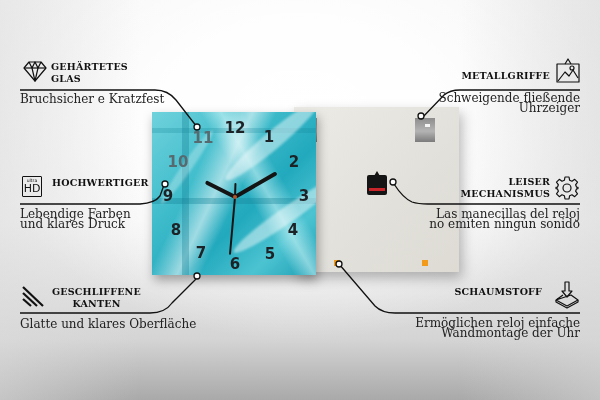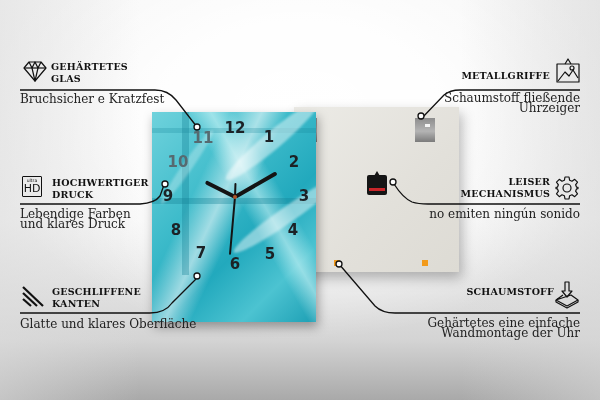--- a/index.html
+++ b/index.html
@@ -48,21 +48,21 @@
     }
     .mechanism::after {
       content: ""; position: absolute; left: 2px; top: 13px; width: 16px; height: 3px; background: #c8262a;
     }
     .spacer { position: absolute; width: 6px; height: 6px; background: #f29a1a; }
     .spacer-l { left: 40px; top: 153px; }
     .spacer-r { left: 128px; top: 153px; }
 
     
     .clock {
-      position: absolute; left: 152px; top: 112px; width: 164px; height: 210px;
+      position: absolute; left: 152px; top: 112px; width: 164px; height: 163px;
       overflow: hidden;
       box-shadow: 2px 5px 10px rgba(0,0,0,0.35);
       background:
         linear-gradient(115deg, rgba(255,255,255,0) 30%, rgba(255,255,255,0.55) 42%, rgba(255,255,255,0) 52%),
         linear-gradient(60deg, rgba(255,255,255,0) 55%, rgba(230,255,255,0.5) 63%, rgba(255,255,255,0) 72%),
         linear-gradient(135deg, #6fd2dc 0%, #3fbccb 35%, #22a9bd 60%, #4cc3d1 80%, #1d9fb4 100%);
     }
     .clock .feather {
       position: absolute; background: rgba(255,255,255,0.45); border-radius: 50%;
       filter: blur(1px);
@@ -185,83 +185,83 @@
   <div class="desc" style="position:absolute;left:0;top:34px;white-space:nowrap;">Bruchsicher e Kratzfest</div>
 </div>
 
 <div class="feature left" style="left:20px;top:176px;width:140px;">
   <div class="icon" style="left:2px;top:0;width:20px;height:21px;border:1.2px solid #111;border-radius:1px;text-align:center;font-family:'DejaVu Sans','Liberation Sans',sans-serif;">
     <div style="font-size:4.5px;line-height:6px;margin-top:1px;">ultra</div>
     <div style="font-size:11px;line-height:10px;font-weight:normal;">HD</div>
   </div>
   <div style="position:absolute;left:32px;top:1px;">
     <div class="title">Hochwertiger</div>
-    <div class="title">Druck</div>
   </div>
   <div style="position:absolute;left:0;top:33px;white-space:nowrap;">
     <div class="desc">Lebendige Farben</div>
     <div class="desc">und klares Druck</div>
   </div>
 </div>
 
 <div class="feature left" style="left:20px;top:285px;width:160px;">
   <svg class="icon" style="left:2px;top:0;" width="24" height="22" viewBox="0 0 24 22">
     <g stroke="#111" stroke-width="2.2" stroke-linecap="butt">
       <line x1="1" y1="2" x2="21" y2="21"></line>
       <line x1="1" y1="8" x2="15" y2="21"></line>
       <line x1="1" y1="14" x2="9" y2="21"></line>
     </g>
   </svg>
-  <div style="position:absolute;left:32px;top:1px;">
+  <div style="position:absolute;left:32px;top:1px;text-align:center;">
     <div class="title">Geschliffene</div>
     <div class="title">Kanten</div>
   </div>
   <div class="desc" style="position:absolute;left:0;top:34px;white-space:nowrap;">Glatte und klares Oberfläche</div>
 </div>
 
 <div class="feature right" style="left:440px;top:58px;width:140px;">
   <svg class="icon" style="left:116px;top:0;" width="24" height="26" viewBox="0 0 24 26">
     <g fill="none" stroke="#111" stroke-width="1.2" stroke-linejoin="round">
       <path d="M9 6 L12 1 L15 6"></path>
       <rect x="1" y="6" width="22" height="18"></rect>
       <path d="M2 23 L9 14 L13 18 L17 12 L22 20"></path>
       <circle cx="16" cy="10" r="2"></circle>
     </g>
   </svg>
   <div class="title" style="position:absolute;right:30px;top:12px;white-space:nowrap;">Metallgriffe</div>
   <div style="position:absolute;right:0;top:35px;white-space:nowrap;">
-    <div class="desc">Schaumstoff fließende</div>
+    <div class="desc">Schweigende fließende</div>
     <div class="desc">Uhrzeiger</div>
   </div>
 </div>
 
 <div class="feature right" style="left:440px;top:174px;width:140px;">
   <svg class="icon" style="left:115px;top:2px;" width="24" height="24" viewBox="0 0 24 24">
     <g fill="none" stroke="#111" stroke-width="1.2" stroke-linejoin="round">
       <path d="M10 1 L14 1 L14.6 4.2 L17 5.2 L19.7 3.3 L22.5 6.1 L20.6 8.8 L21.6 11.2 L23 11.4 L23 12.6 L21.6 12.8 L20.6 15.2 L22.5 17.9 L19.7 20.7 L17 18.8 L14.6 19.8 L14 23 L10 23 L9.4 19.8 L7 18.8 L4.3 20.7 L1.5 17.9 L3.4 15.2 L2.4 12.8 L1 12.6 L1 11.4 L2.4 11.2 L3.4 8.8 L1.5 6.1 L4.3 3.3 L7 5.2 L9.4 4.2 Z"></path>
       <circle cx="12" cy="12" r="4"></circle>
     </g>
   </svg>
   <div style="position:absolute;right:30px;top:2px;white-space:nowrap;">
     <div class="title">Leiser</div>
     <div class="title">Mechanismus</div>
   </div>
   <div style="position:absolute;right:0;top:35px;white-space:nowrap;">
+    <div class="desc">Las manecillas del reloj</div>
     <div class="desc">no emiten ningún sonido</div>
   </div>
 </div>
 
 <div class="feature right" style="left:440px;top:285px;width:140px;">
   <svg class="icon" style="left:115px;top:-4px;" width="24" height="28" viewBox="0 0 24 28">
     <g fill="none" stroke="#111" stroke-width="1.2" stroke-linejoin="round">
       <path d="M10 1 L14 1 L14 10 L17 10 L12 16 L7 10 L10 10 Z"></path>
       <path d="M1 19 L8 14 M16 14 L23 19 L12 25 L1 19 Z"></path>
       <path d="M1 19 L1 21 L12 27 L23 21 L23 19"></path>
     </g>
   </svg>
-  <div style="position:absolute;right:26px;top:1px;white-space:nowrap;margin-left:36px;">
+  <div style="position:absolute;right:38px;top:1px;white-space:nowrap;margin-left:36px;">
     <div class="title">Schaumstoff</div>
   </div>
   <div style="position:absolute;right:0;top:33px;white-space:nowrap;">
-    <div class="desc">Gehärtetes eine einfache</div>
+    <div class="desc">Ermöglichen reloj einfache</div>
     <div class="desc">Wandmontage der Uhr</div>
   </div>
 </div>
 
 </body></html>

